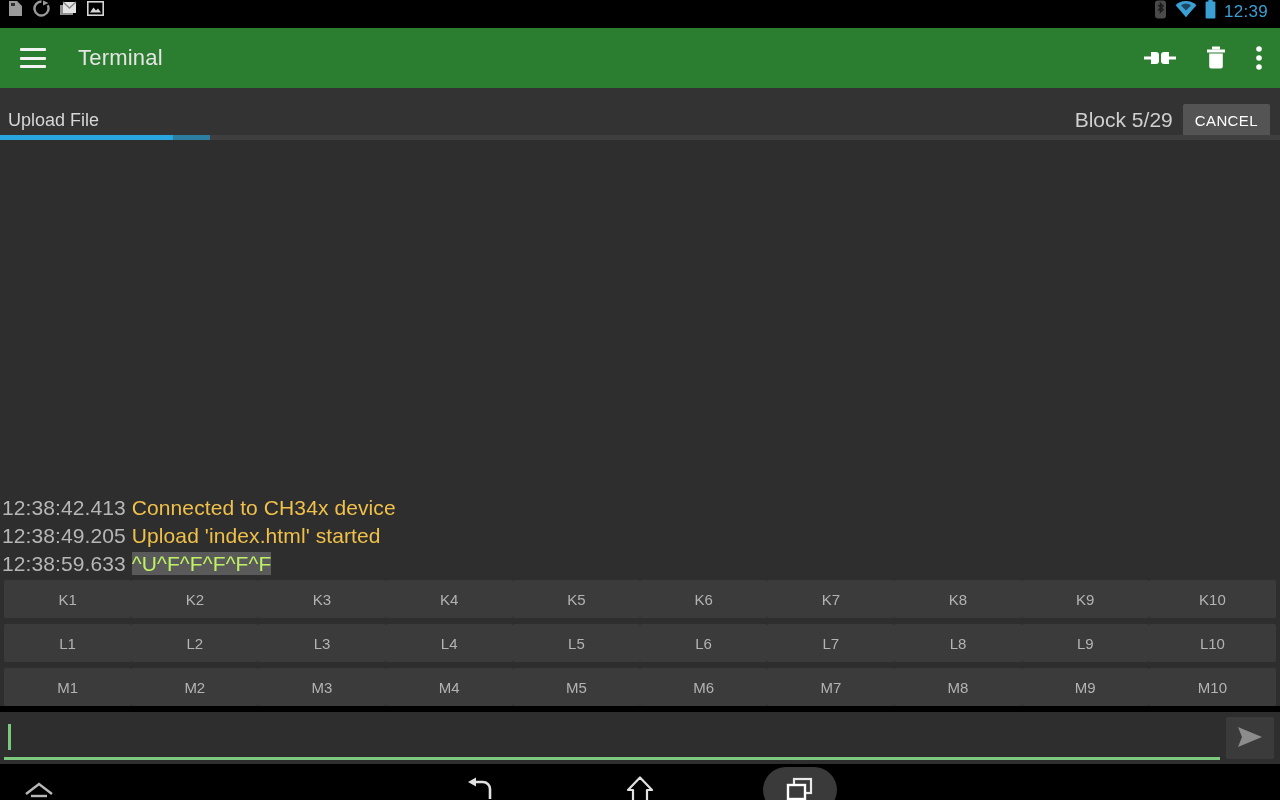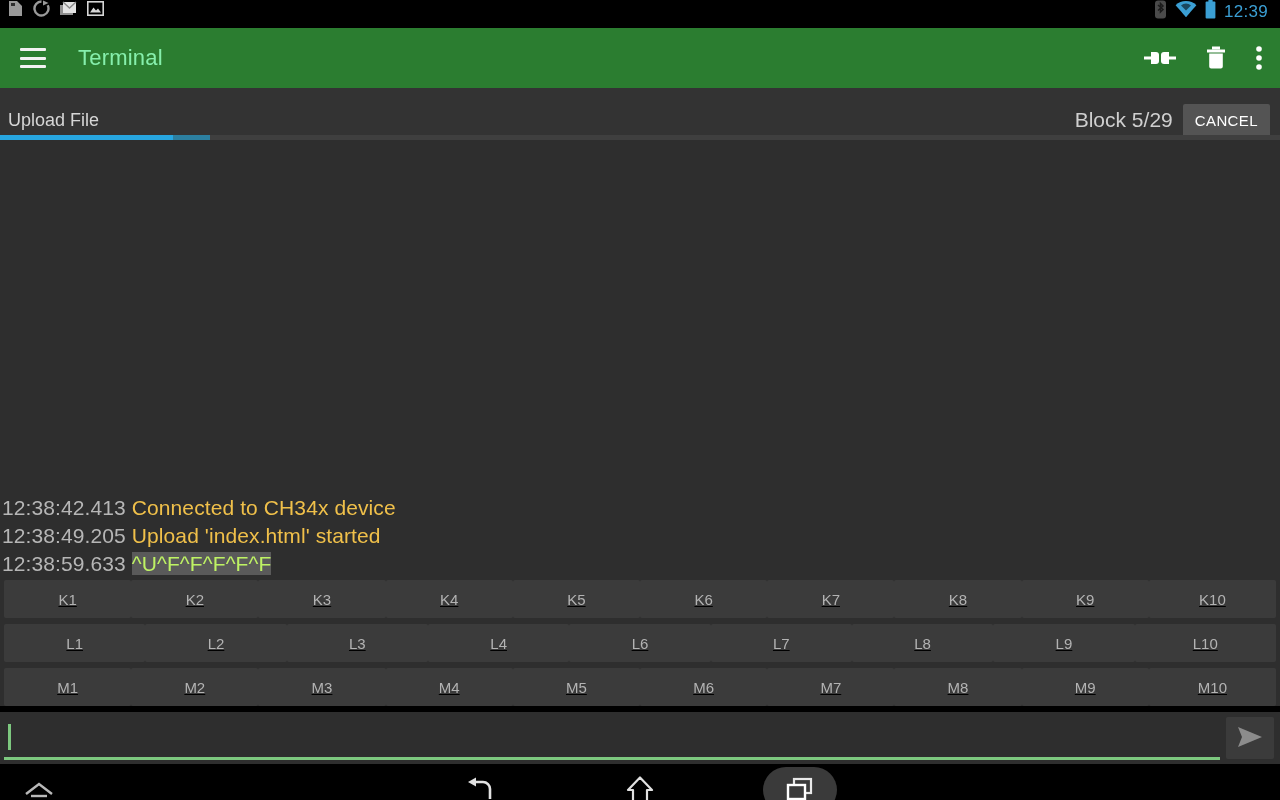--- a/index.html
+++ b/index.html
@@ -26,21 +26,21 @@
 
   
   .appbar {
     height:60px; background:#2b7d30; display:flex; align-items:center;
     padding:0 18px 0 20px;
   }
   .hamburger { width:26px; height:20px; display:flex; flex-direction:column;
                justify-content:space-between; cursor:pointer; }
   .hamburger i { display:block; height:3px; background:#f2f2f2; border-radius:1px; }
   .appbar-title {
-    color:#86efac; font-size:22px; margin-left:32px; font-weight:400;
+    color:#e5e5e5; font-size:22px; margin-left:32px; font-weight:400;
     letter-spacing:.2px;
   }
   .appbar-actions { margin-left:auto; display:flex; align-items:center; gap:30px; }
   .act { display:flex; align-items:center; justify-content:center; cursor:pointer; }
 
   
   .uploadbar {
     position:relative; height:52px; background:#333333;
     display:flex; align-items:center; padding:12px 0 0 8px;
   }
@@ -68,21 +68,21 @@
   .log-line {
     font-size:21px; line-height:28px; white-space:pre;
     letter-spacing:.1px;
   }
   .ts { color:#b6b6b6; }
   .msg-warn { color:#f0c04a; }
   .msg-data { color:#bef264; background:#5a5a5a; }
 
   
   .keys { background:#2e2e2e; padding:0 4px; }
-  .key-row { display:flex; margin-bottom:6px;text-decoration:underline; }
+  .key-row { display:flex; margin-bottom:6px; }
   .key-btn {
     flex:1; height:38px; background:#3b3b3b; color:#b3b3b3;
     font-size:15px; border:none; border-radius:2px; cursor:pointer;
     display:flex; align-items:center; justify-content:center;
   }
 
   
   .input-row {
     background:#2e2e2e; height:52px; display:flex; align-items:center;
     padding:0 6px 0 4px; gap:6px;
@@ -243,20 +243,21 @@
         <button class="key-btn">K7</button>
         <button class="key-btn">K8</button>
         <button class="key-btn">K9</button>
         <button class="key-btn">K10</button>
       </div>
     <div class="key-row" id="key-row-1">
         <button class="key-btn">L1</button>
         <button class="key-btn">L2</button>
         <button class="key-btn">L3</button>
         <button class="key-btn">L4</button>
+        <button class="key-btn">L5</button>
         <button class="key-btn">L6</button>
         <button class="key-btn">L7</button>
         <button class="key-btn">L8</button>
         <button class="key-btn">L9</button>
         <button class="key-btn">L10</button>
       </div>
     <div class="key-row" id="key-row-2">
         <button class="key-btn">M1</button>
         <button class="key-btn">M2</button>
         <button class="key-btn">M3</button>

